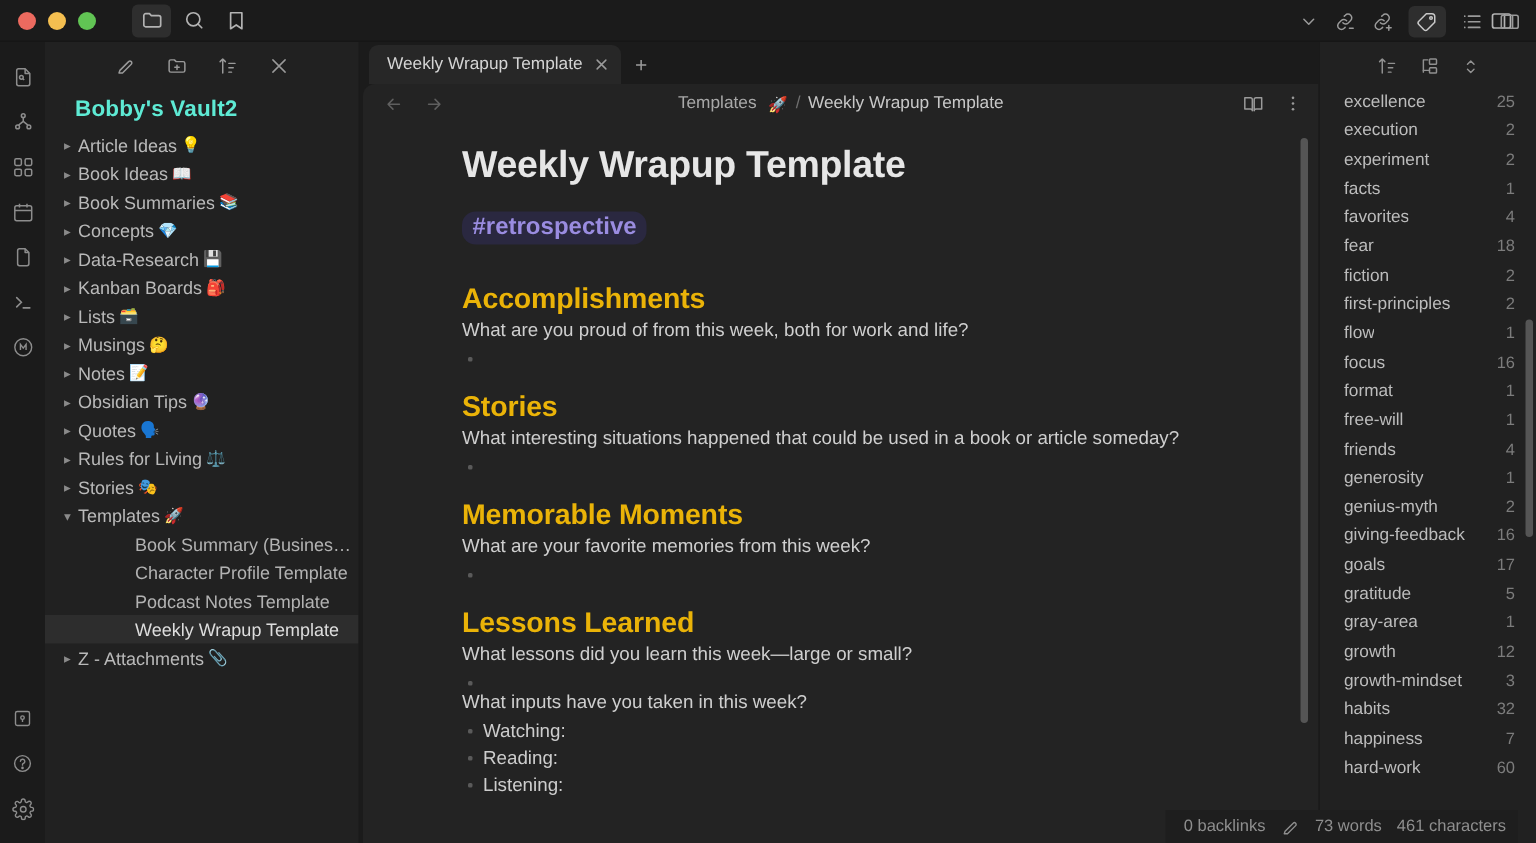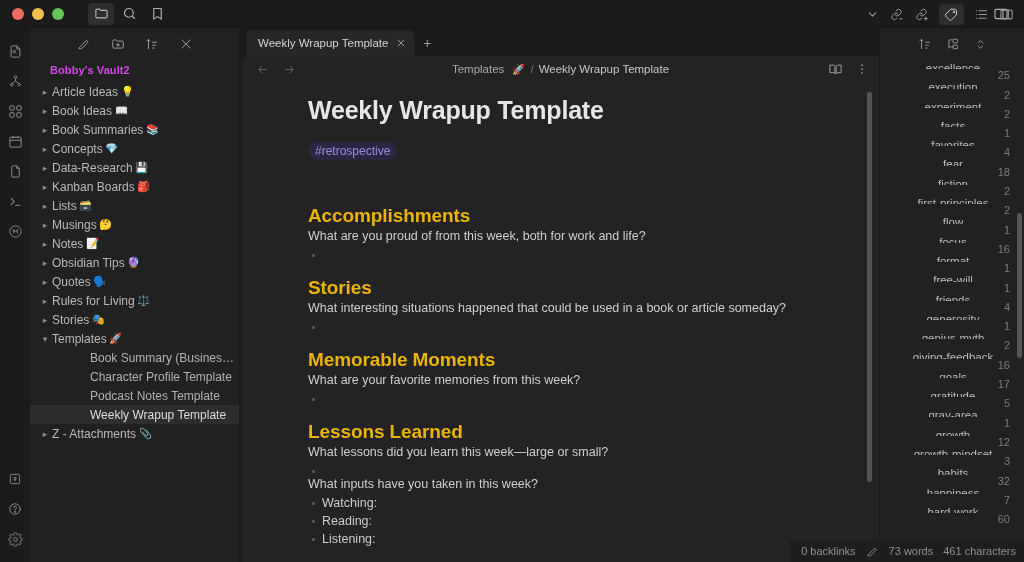--- a/index.html
+++ b/index.html
@@ -66,21 +66,21 @@
   }
   .explorer-toolbar {
     height: 28px; flex: 0 0 28px;
     display: flex; align-items: center; justify-content: center;
     gap: 16px;
     color: #9a9a9a;
     padding-top: 4px;
   }
   .ex-btn { display: flex; align-items: center; justify-content: center; width: 18px; height: 18px; }
   .vault-name {
-    font-size: 11px; font-weight: bold; color: #d946ef;
+    font-size: 15px; font-weight: bold; color: #5eead4;
     padding: 8px 0 6px 20px;
     letter-spacing: .1px;
   }
   .tree { flex: 1; overflow: hidden; padding-bottom: 6px; }
   .tree-row {
     display: flex; align-items: center;
     height: 19px;
     font-size: 12px; color: #b9b9b9;
     padding-left: 8px;
     white-space: nowrap;
@@ -156,24 +156,25 @@
     max-width: 100%;
   }
   .doc h1 {
     font-size: 25px; font-weight: bold; color: #e6e6e6;
     letter-spacing: -.2px; margin-bottom: 16px;
   }
   .tagpill {
     display: inline-block;
     background: #2a2840;
     color: #9a8ce0;
-    font-size: 12px;
+    font-size: 16px;
     border-radius: 9px;
     padding: 2px 7px;
-    margin-bottom: 27px;
+    margin-bottom: 8px;
+    font-weight: bold;
   }
   .doc h2 {
     font-size: 19px; font-weight: bold; color: #eab308;
     letter-spacing: -.1px;
     margin-top: 18px; margin-bottom: 2px;
   }
   .doc .q {
     font-size: 12.5px; color: #cfcfcf;
     margin-bottom: 3px;
   }
@@ -207,37 +208,36 @@
     position: relative;
   }
   .rp-toolbar {
     height: 28px; flex: 0 0 28px;
     display: flex; align-items: center; justify-content: center;
     gap: 14px; color: #909090;
     padding-top: 4px;
   }
   .taglist { flex: 1; overflow: hidden; padding-top: 6px; }
   .tagrow {
-    display: flex; align-items: center;
+    display: flex; 
     height: 19.3px;
     padding: 0 14px 0 16px;
     font-size: 11.5px;
-    flex-direction: column;
   }
   .tagrow .tname { color: #bcbcbc; white-space: nowrap; overflow: hidden; text-overflow: ellipsis; }
   .tagrow .tcount { margin-left: auto; color: #7c7c7c; font-size: 11px; }
   .rp-scrollbar {
     position: absolute; right: 2px; top: 185px;
     width: 5px; height: 145px;
     background: #555555; border-radius: 3px;
   }
 
   
   .statusbar {
-    position: absolute; right: 0; bottom: 0;
+    position: absolute; right: 12px; bottom: 0;
     height: 22px;
     display: flex; align-items: center; gap: 10px;
     padding: 0 8px 0 12px;
     background: #1e1e1e;
     font-size: 11px; color: #8f8f8f;
     z-index: 5;
   }
   .status-item { display: flex; align-items: center; gap: 5px; }
   svg { display: block; }
 </style>

